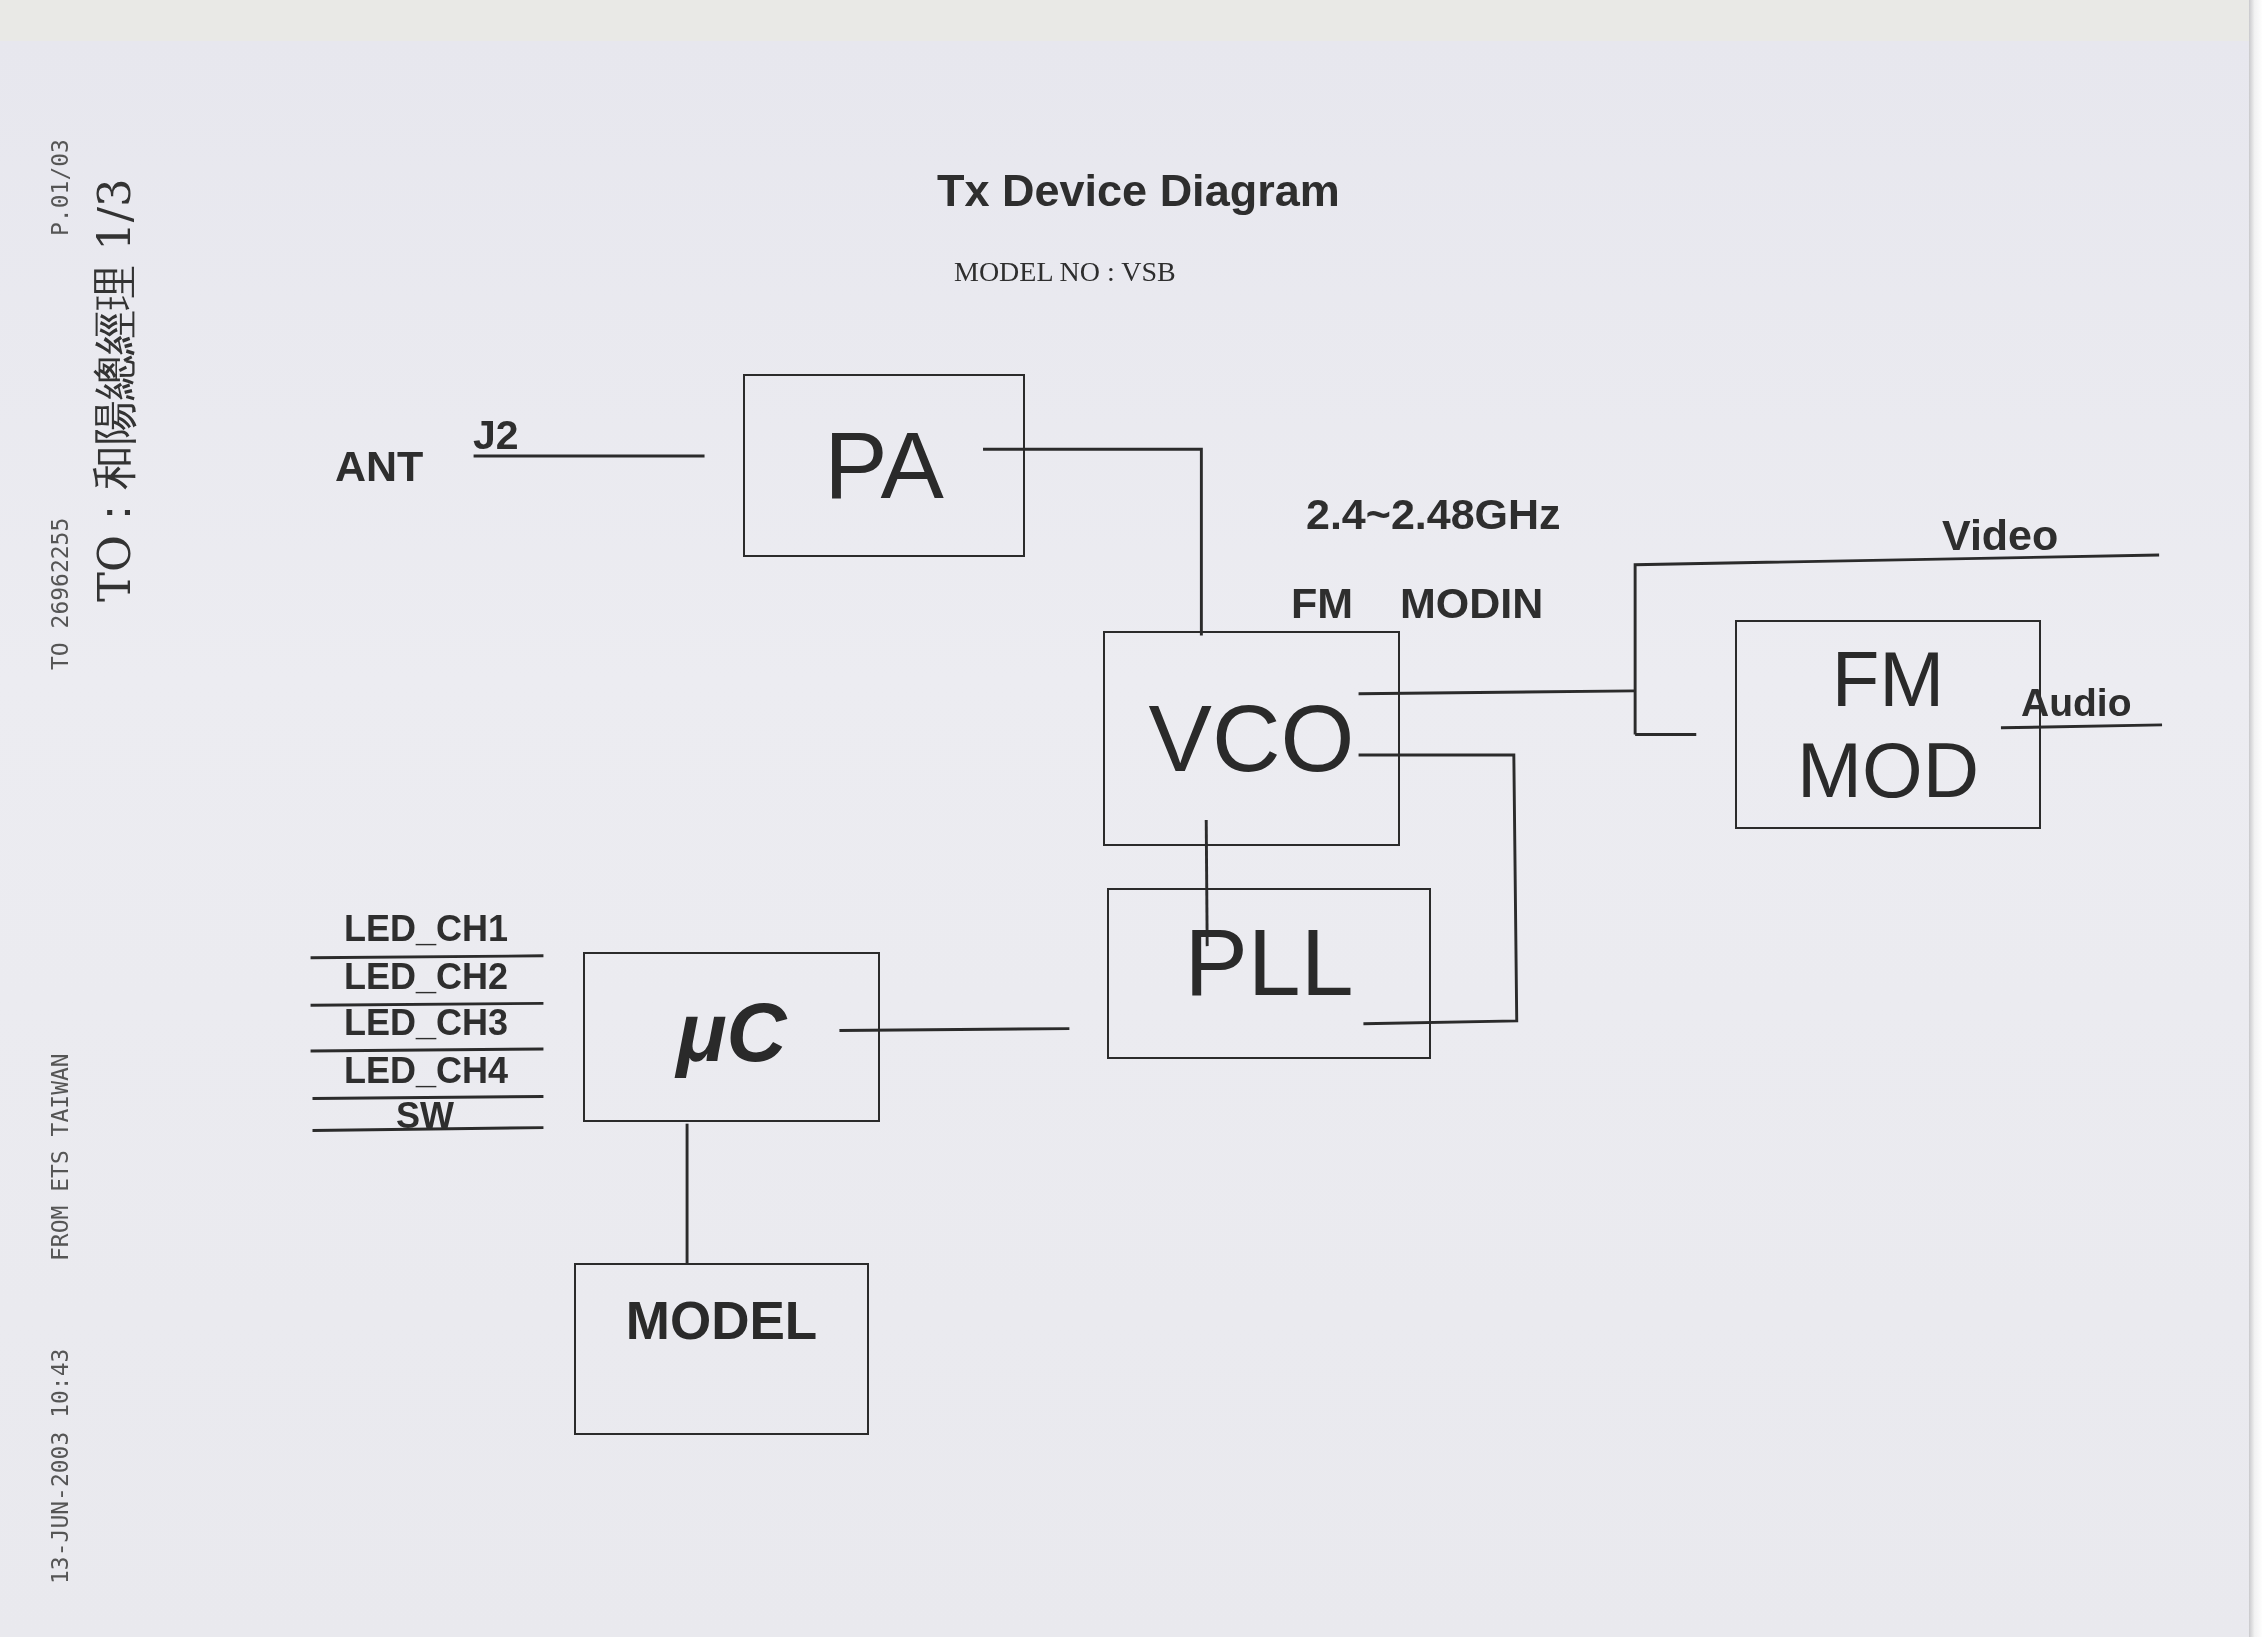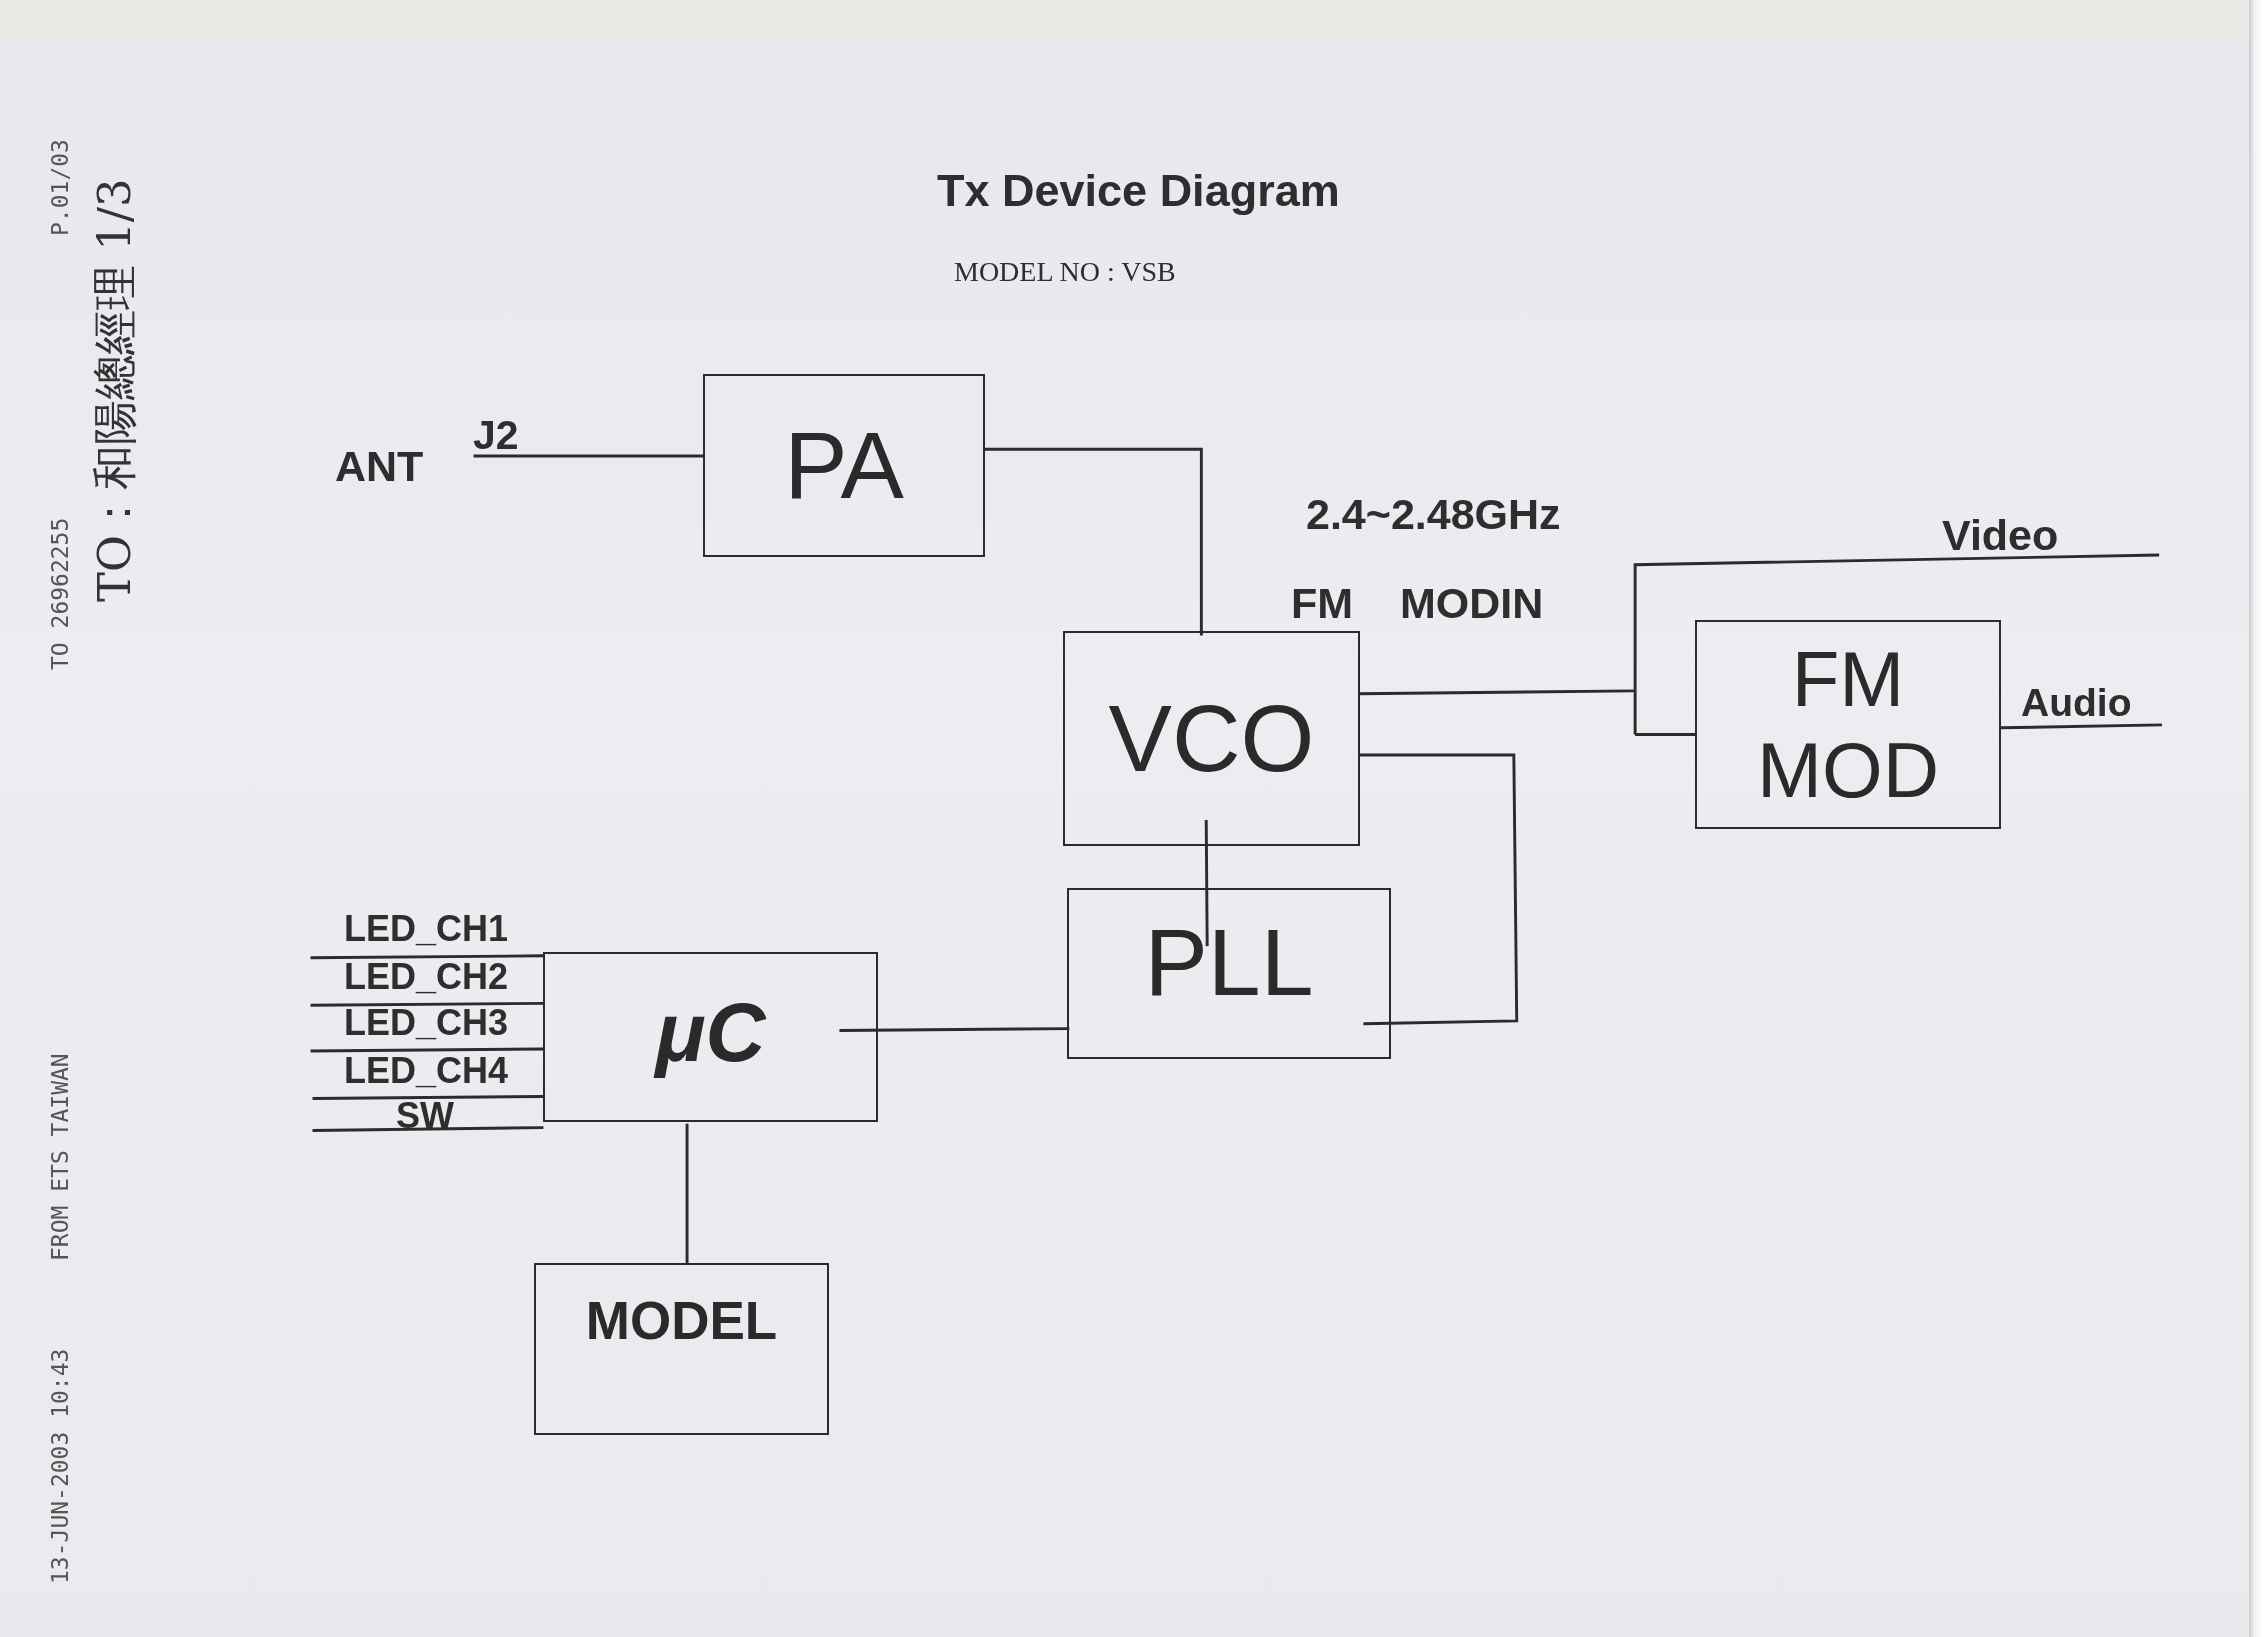--- a/index.html
+++ b/index.html
@@ -15,21 +15,21 @@
     }
     .paper-edge {
       position: absolute; right: 0; top: 0; width: 13.6px; height: 1638px;
       background: linear-gradient(90deg, #c9c9cc 0%, #f2f2f2 40%, #ffffff 100%);
     }
     svg.wires { position: absolute; left: 0; top: 0; width: 2263px; height: 1638px; }
     svg.wires line, svg.wires polyline { stroke: #2b2b2b; stroke-width: 3; fill: none; }
     .block {
       position: absolute; border: 2.9px solid #2b2b2b; box-sizing: border-box;
       display: flex; align-items: center; justify-content: center;
-      flex-direction: column; text-align: center;
+      flex-direction: column; text-align: center; margin-left: 40px;
     }
     .block-label { color: #2a2a2a; line-height: 1.0; }
     .lbl { position: absolute; font-weight: bold; color: #2e2e2e; white-space: nowrap; }
     .fax-text {
       position: absolute; font-family: "DejaVu Sans Mono", monospace; font-size: 23px;
       color: #555; transform-origin: left top; transform: rotate(-90deg); white-space: nowrap;
     }
     .hand {
       position: absolute; font-family: "DejaVu Serif", serif; font-size: 45px; color: #333;
       transform-origin: left top; transform: rotate(-90deg); white-space: nowrap;
@@ -70,21 +70,21 @@
 
 <div class="block" style="left:703px; top:374px; width:282px; height:183px;">
   <span class="block-label" style="font-size:95px;">PA</span>
 </div>
 <div class="block" style="left:1063px; top:631px; width:297px; height:215px;">
   <span class="block-label" style="font-size:95px;">VCO</span>
 </div>
 <div class="block" style="left:1067px; top:888px; width:324px; height:171px;">
   <span class="block-label" style="font-size:95px; margin-top:-21.3px;">PLL</span>
 </div>
-<div class="block" style="left:543px; top:952px; width:335px; height:170px;">
+<div class="block" style="left:543px; top:952px; width:297px; height:170px;">
   <span class="block-label" style="font-size:83px; font-weight:bold; font-style:italic; margin-top:-9.7px;">μC</span>
 </div>
 <div class="block" style="left:534px; top:1263px; width:295px; height:172px;">
   <span class="block-label" style="font-size:53px; font-weight:bold; margin-top:-58px;">MODEL</span>
 </div>
 <div class="block" style="left:1695px; top:620px; width:306px; height:209px;">
   <span class="block-label" style="font-size:78px; margin-bottom:13.6px;">FM</span>
   <span class="block-label" style="font-size:78px;">MOD</span>
 </div>
 

